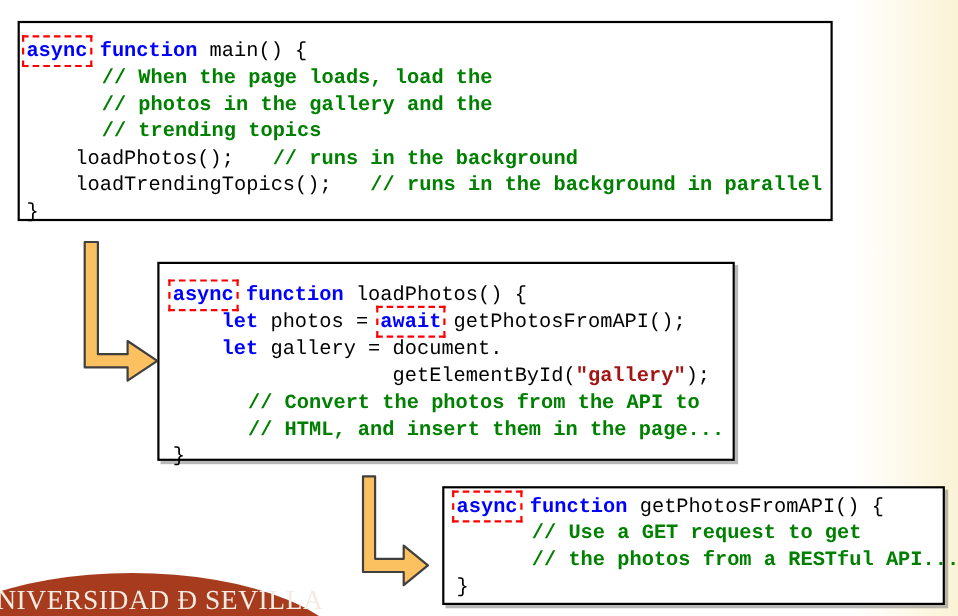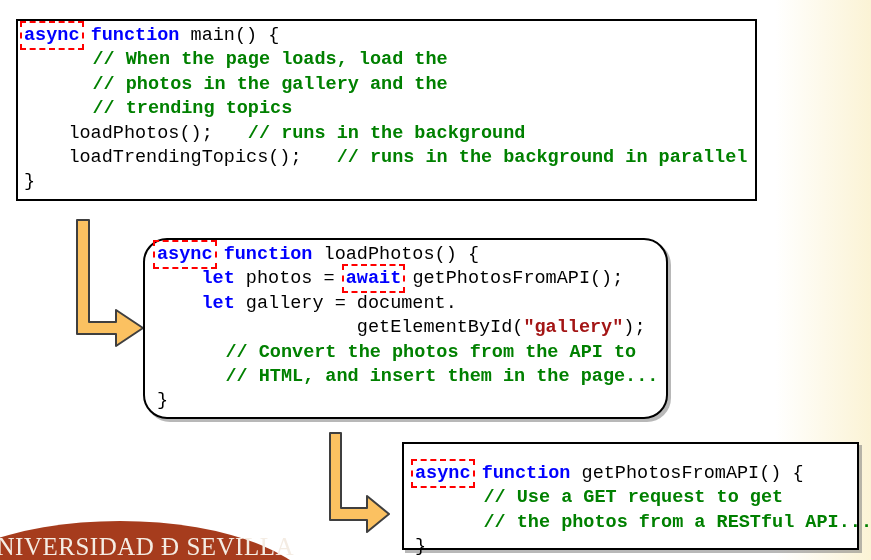--- a/index.html
+++ b/index.html
@@ -19,24 +19,24 @@
     font-size:18.5px; line-height:24.4px;
     white-space:pre;
   }
   .code-line { white-space:pre; }
   .tok-plain   { color:var(--c-plain, #000); }
   .tok-keyword { color:var(--c-keyword, #0000ff); font-weight:bold; }
   .tok-comment { color:var(--c-comment, #008000); font-weight:bold;margin-left:24px; }
   .tok-string  { color:var(--c-string, #a31515); font-weight:bold; }
   .tok-boxed   { outline:2px dashed var(--c-highlight, #f00); outline-offset:2px; }
 
-  .box-0 { left:16px;  top:19px;  width:741px; height:182px; padding:3px 6px; }
-  .box-1 { left:143px; top:238px; width:525px; height:181px; padding:3px 12px;
-           box-shadow:3px 3px 0 rgba(125,125,125,0.55);border-radius:24px; }
-  .box-2 { left:402px; top:442px; width:457px; height:108px; padding:18px 11px;
+  .box-0 { left:16px;  top:19px;  width:741px; height:182px; padding:14px 6px; }
+  .box-1 { left:143px; top:238px; width:525px; height:181px; padding:17px 12px;
+           box-shadow:3px 3px 0 rgba(125,125,125,0.55); }
+  .box-2 { left:402px; top:442px; width:457px; height:108px; padding:5px 11px;
            box-shadow:3px 3px 0 rgba(125,125,125,0.55);font-family:Liberation Mono, monospace; }
 
   .arrow { position:absolute; overflow:visible; }
   .arrow-1 { left:72px;  top:219px; }
   .arrow-2 { left:324px; top:432px; }
   .arrow-shape {
     fill:var(--c-arrow-fill, #fbc161);
     stroke:var(--c-arrow-stroke, #3f3f3f);
     stroke-width:2; stroke-linejoin:round;
   }

